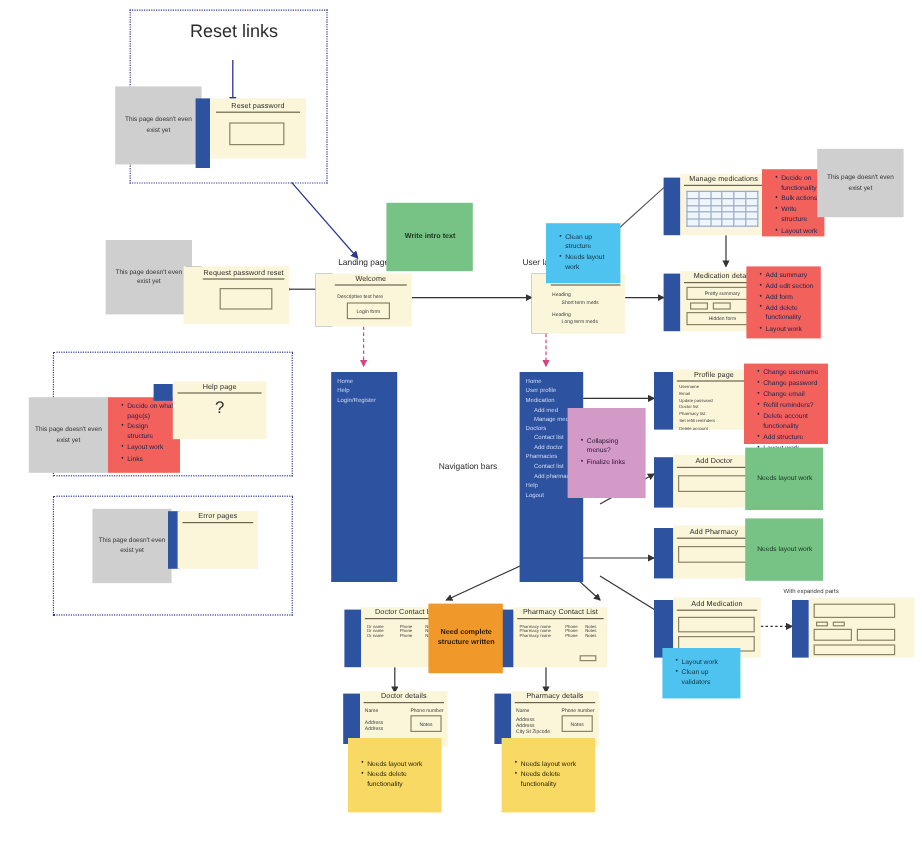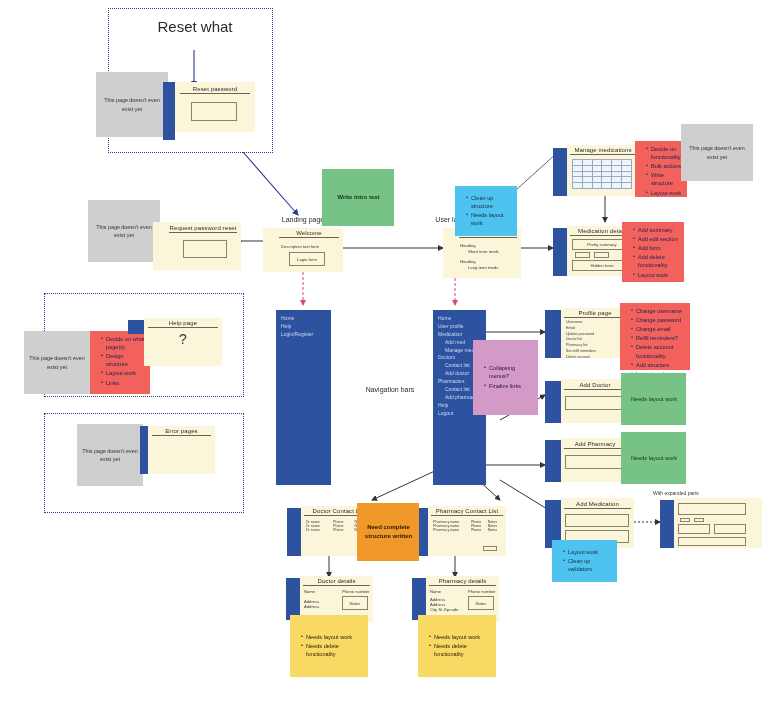--- a/index.html
+++ b/index.html
@@ -99,21 +99,21 @@
 
     <line x1="455" y1="556" x2="455" y2="577" stroke="#333" stroke-width="1" marker-end="url(#ah)"></line>
 
     <line x1="634" y1="522" x2="660" y2="522" stroke="#333" stroke-width="1" stroke-dasharray="2,2" marker-end="url(#ah)"></line>
   </svg>
 
   <div class="abs frame" style="left:108px;top:8px;width:165px;height:145px;"></div>
   <div class="abs frame" style="left:44px;top:293px;width:200px;height:104px;"></div>
   <div class="abs frame" style="left:44px;top:413px;width:200px;height:100px;"></div>
 
-  <div class="abs big-label" style="left:120px;top:18px;width:150px;text-align:center;">Reset what</div>
+  <div class="abs big-label" style="left:120px;top:18px;width:150px;text-align:center;">Reset links</div>
 
   <div class="abs ghost" style="left:96px;top:72px;width:72px;height:65px;padding:0 6px;">This page doesn't even exist yet</div>
   <div class="abs navbar" style="left:163px;top:82px;width:12px;height:58px;"></div>
   <div class="abs card" style="left:175px;top:82px;width:80px;height:50px;">
     <div class="card-title title-rule" style="margin:4px 5px 0 5px;padding-bottom:1px;">Reset password</div>
     <div class="inputbox abs" style="left:16px;top:20px;width:46px;height:19px;"></div>
   </div>
 
   <div class="abs ghost" style="left:88px;top:200px;width:72px;height:62px;padding:0 6px;">This page doesn't even exist yet</div>
   <div class="abs navbar" style="left:155px;top:222px;width:13px;height:48px;"></div>

